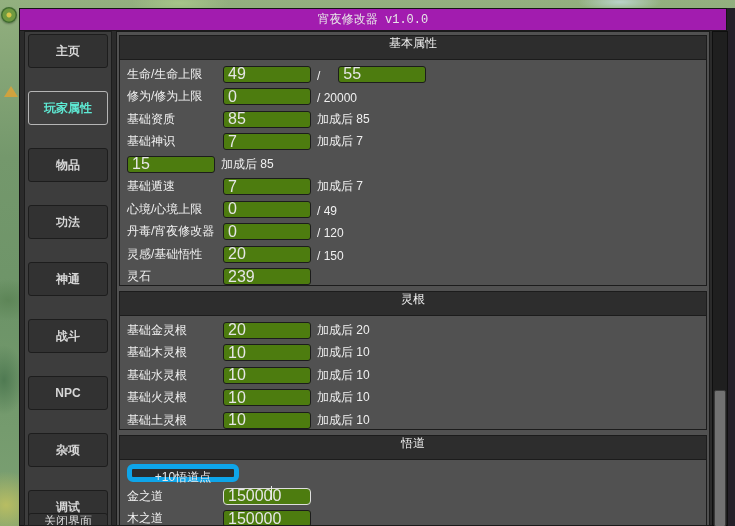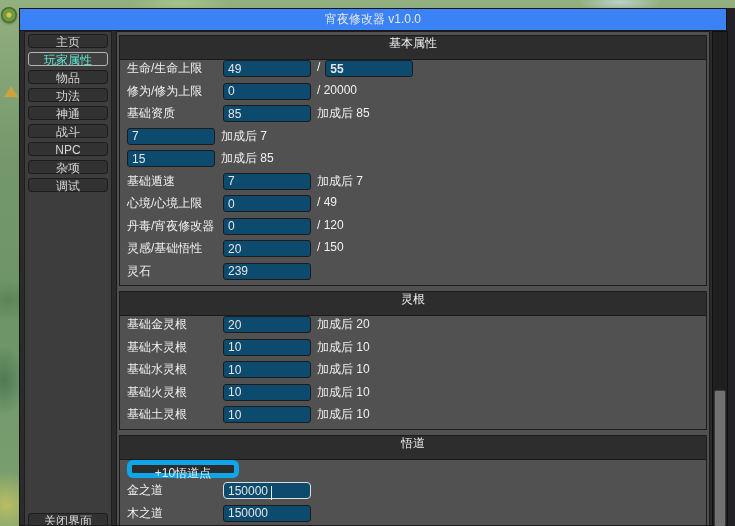--- a/index.html
+++ b/index.html
@@ -20,51 +20,51 @@
     background:radial-gradient(circle at 50% 50%, #d8c44a 0 2px, #6f9a40 3px 6px, #3f6b2f 7px); 
     box-shadow:0 1px 2px rgba(0,0,0,.3); }
   .gold-tri { position:absolute; left:4px; top:86px; width:0; height:0;
     border-left:7px solid transparent; border-right:7px solid transparent;
     border-bottom:11px solid #cfa23e; }
   .right-strip { position:absolute; left:727px; top:8px; width:8px; height:518px; background:#242028; }
 
   
   .window { position:absolute; left:19px; top:8px; width:708px; height:518px;
     background:#2b2b2b; border:1px solid #151515; }
-  .titlebar { height:22px; background:#3b82f6; border-bottom:1px solid #1a1a1a;
+  .titlebar { height:22px; background:#a21caf; border-bottom:1px solid #1a1a1a;
     display:flex; align-items:center; justify-content:center;
-    color:#e8e8e8; font-size:12px; }
+    color:#e8e8e8; font-size:12px;font-family:Liberation Mono, monospace; }
   .wbody { display:flex; height:495px; }
 
   
   .sidebar { margin-left:4px; width:88px; background:#3d3d3d; border:1px solid #1d1d1d;
     padding-top:2px; position:relative; overflow:hidden; flex:none; }
-  .sbtn { display:block; width:80px; height:14px; margin:0 auto 4px auto;
+  .sbtn { display:block; width:80px; height:34px; margin:0 auto 23px auto;
     background:#323232; border:1px solid #1d1d1d; border-radius:3px;
     color:#d6d6d6; font-size:12px; line-height:15px; text-align:center;
-    font-family:"Liberation Sans", sans-serif; cursor:pointer; }
+    font-family:"Liberation Sans", sans-serif; cursor:pointer;font-weight:bold; }
   .sbtn.active { background:#3f3f3f; border:1px solid #b5b5b5; color:#5eead4; }
   .close-btn { position:absolute; top:481px; left:3px; width:80px; height:17px;
     background:#323232; border:1px solid #1d1d1d; border-radius:3px;
     color:#d6d6d6; font-size:12px; line-height:15px; text-align:center; cursor:pointer; }
 
   
   .main { margin-left:4px; width:594px; background:#515151; border:1px solid #1a1a1a;
     padding:3px 2px 0 2px; overflow:hidden; flex:none; }
   .box { border:1px solid #1c1c1c; margin-bottom:5px; background:#515151; }
   .sec-h { height:24px; background:#2d2d2d; border-bottom:1px solid #1c1c1c;
     color:#efefef; font-size:12px; line-height:15px; text-align:center; }
-  .row { display:flex; align-items:flex-start; height:22.5px; padding-left:7px; position:relative; }
+  .row { display:flex; align-items:flex-end; height:22.5px; padding-left:7px; position:relative; }
   .lbl { width:96px; color:#f0f0f0; font-size:12px; flex:none; }
-  .inp { width:88px; height:17px; background:#0c4a6e; border:1px solid #1c1c1c;
-    border-radius:3px; color:#e6e6e6; font-size:12px; padding:0 4px; flex:none;
+  .inp { width:88px; height:17px; background:#4d7c0f; border:1px solid #1c1c1c;
+    border-radius:3px; color:#e6e6e6; font-size:16px; padding:0 4px; flex:none;
     font-family:"Liberation Sans", sans-serif; }
   .inp.focused { border:1px solid #dedede; border-radius:4px; }
   .suffix { margin-left:6px; color:#f0f0f0; font-size:12px; }
-  .inp2 { margin-left:5px;font-weight:bold; }
+  .inp2 { margin-left:18px; }
   .caret { position:absolute; left:151px; top:4px; width:1px; height:14px; background:#eaeaea; }
   .plus-btn { width:112px; height:18px; background:#2c2c2c; border:5px solid #0ea5e9;
     border-radius:6px; color:#e8e8e8; font-size:12px; line-height:16px; text-align:center;
     cursor:pointer; font-family:"Liberation Sans", sans-serif; flex:none; }
 
   
   .scrollbar { margin-left:2px; width:16px; background:#1f1f1f; border:1px solid #0f0f0f;
     position:relative; flex:none; }
   .thumb { position:absolute; left:1px; top:358px; width:12px; height:137px;
     background:#717171; border:1px solid #3a3a3a; border-radius:2px; }
@@ -109,20 +109,21 @@
           <span class="lbl">修为/修为上限</span>
           <input class="inp" value="0" style="">
           <span class="suffix">/ 20000</span>
         </div>
         <div class="row">
           <span class="lbl">基础资质</span>
           <input class="inp" value="85" style="">
           <span class="suffix">加成后 85</span>
         </div>
         <div class="row">
+          <span class="lbl">基础神识</span>
           <input class="inp" value="7" style="">
           <span class="suffix">加成后 7</span>
         </div>
         <div class="row">
           <input class="inp" value="15" style="">
           <span class="suffix">加成后 85</span>
         </div>
         <div class="row">
           <span class="lbl">基础遁速</span>
           <input class="inp" value="7" style="">

